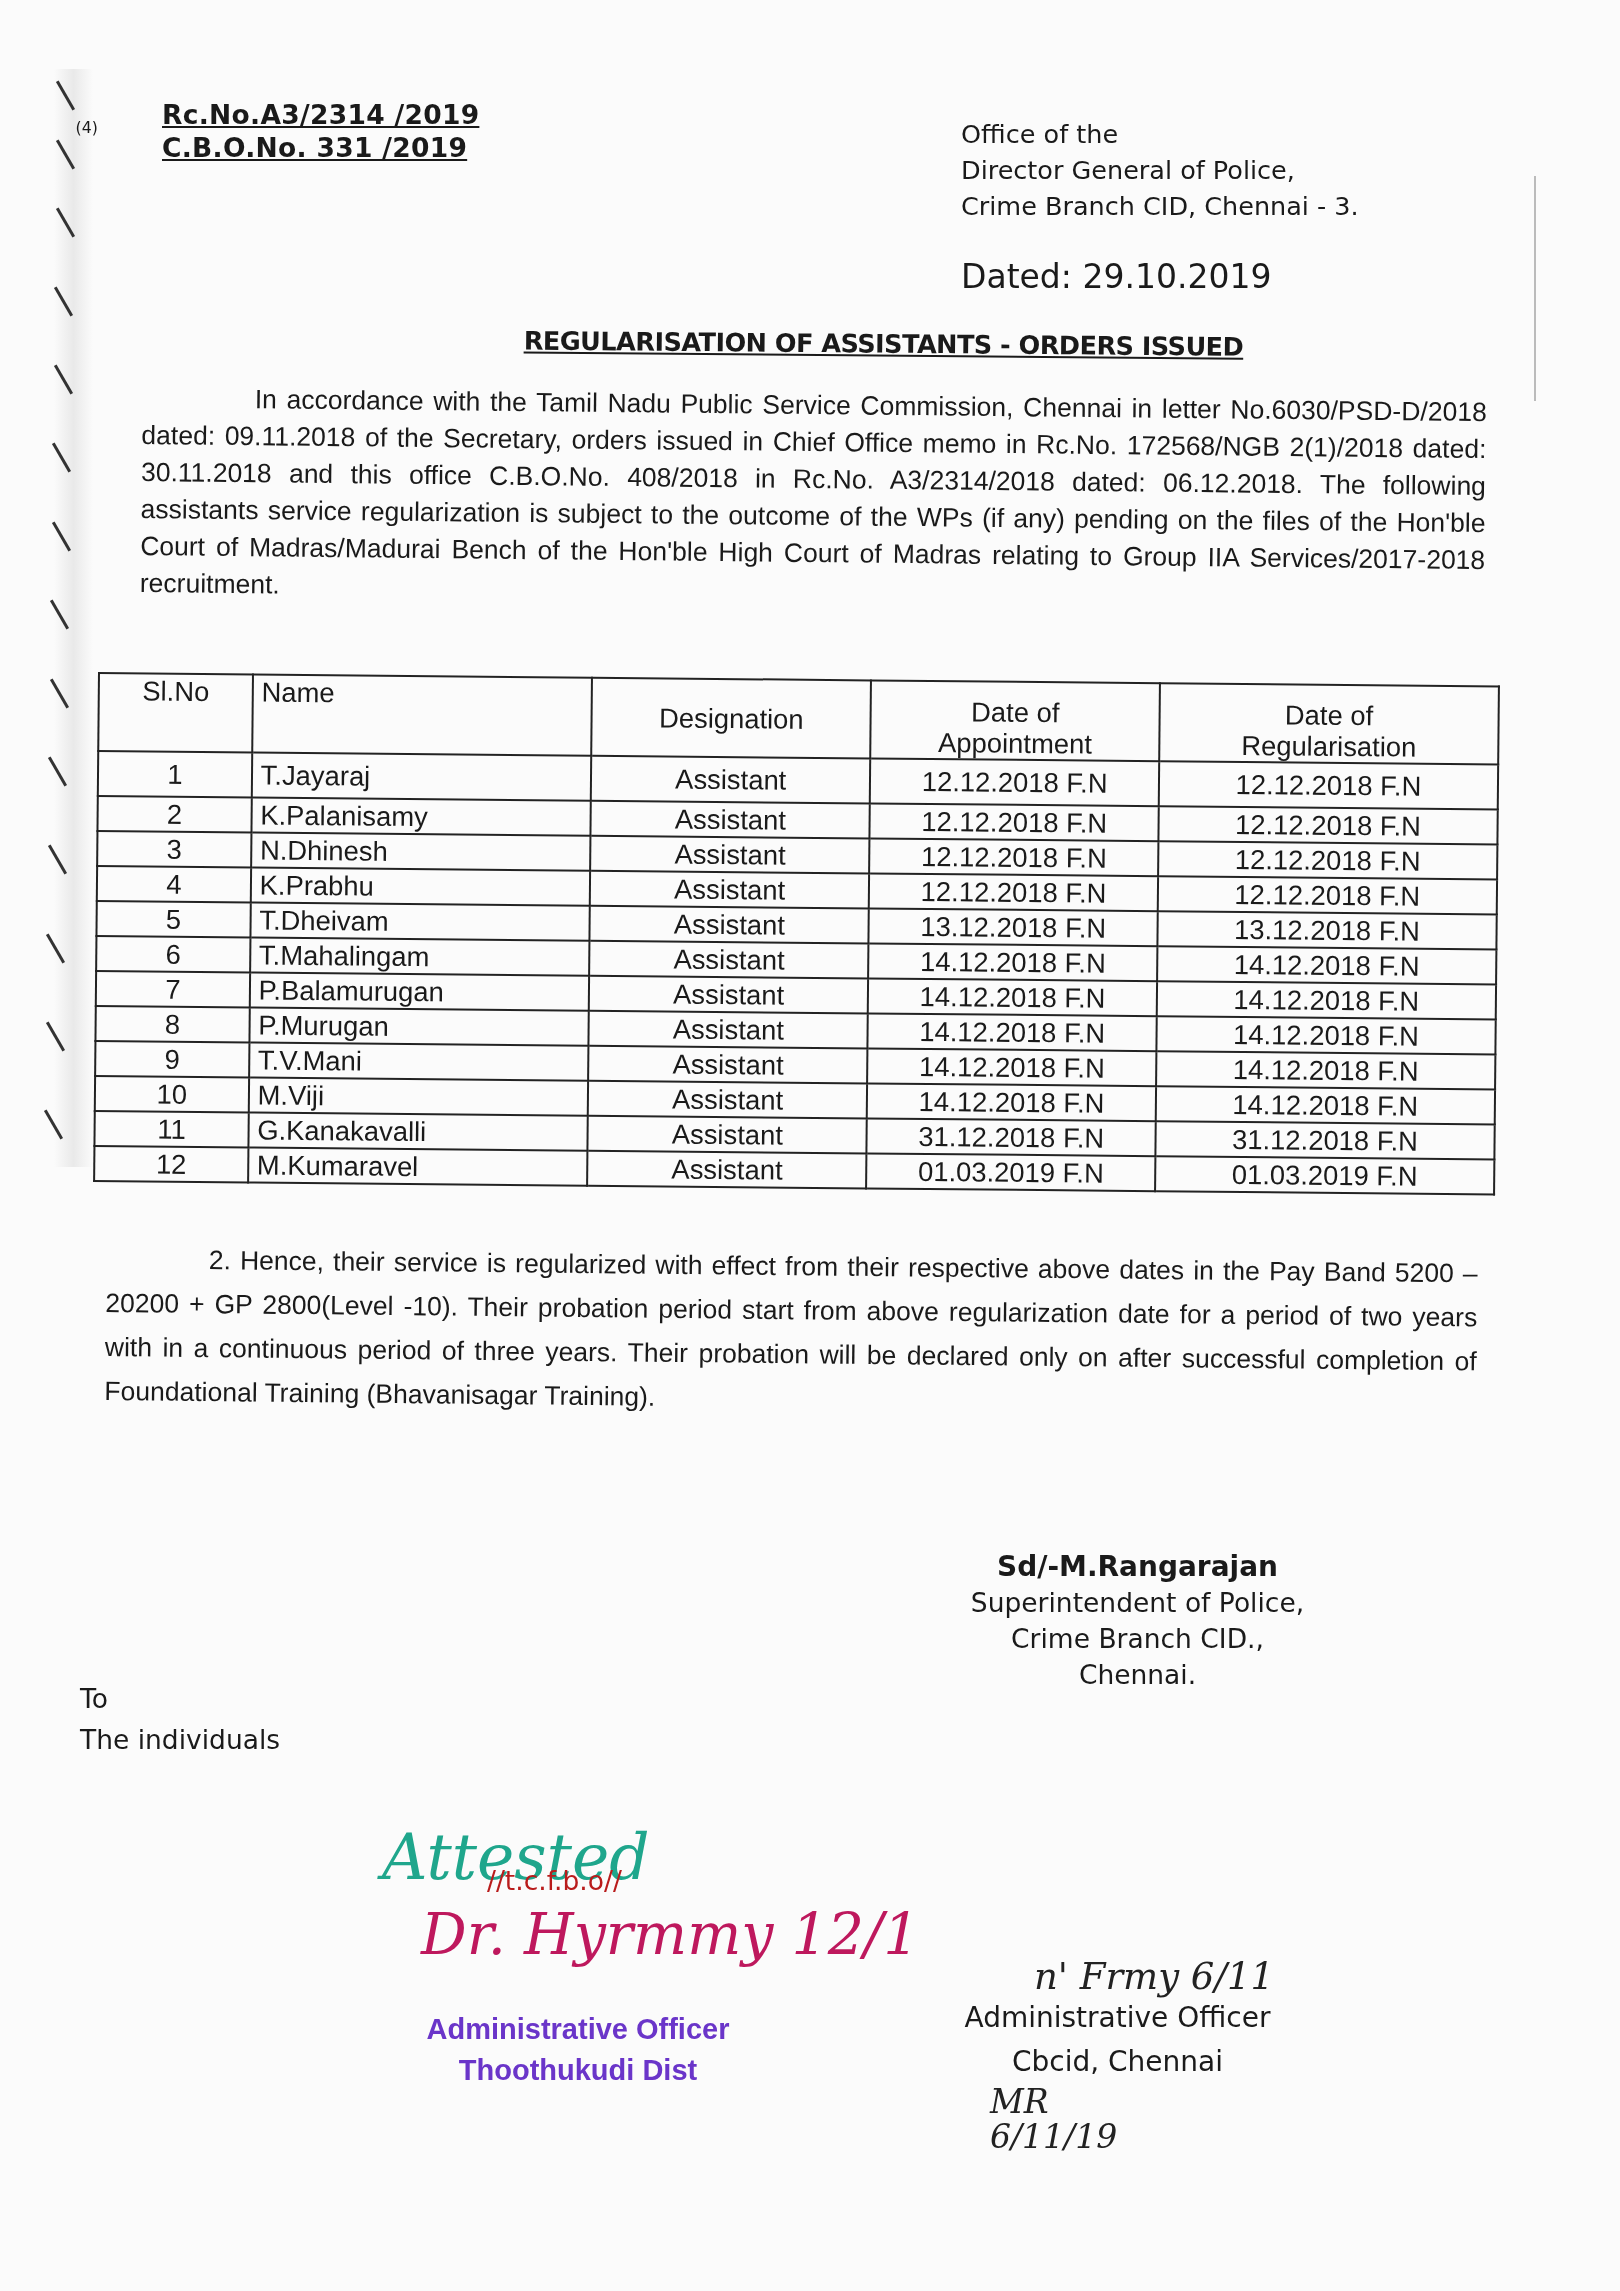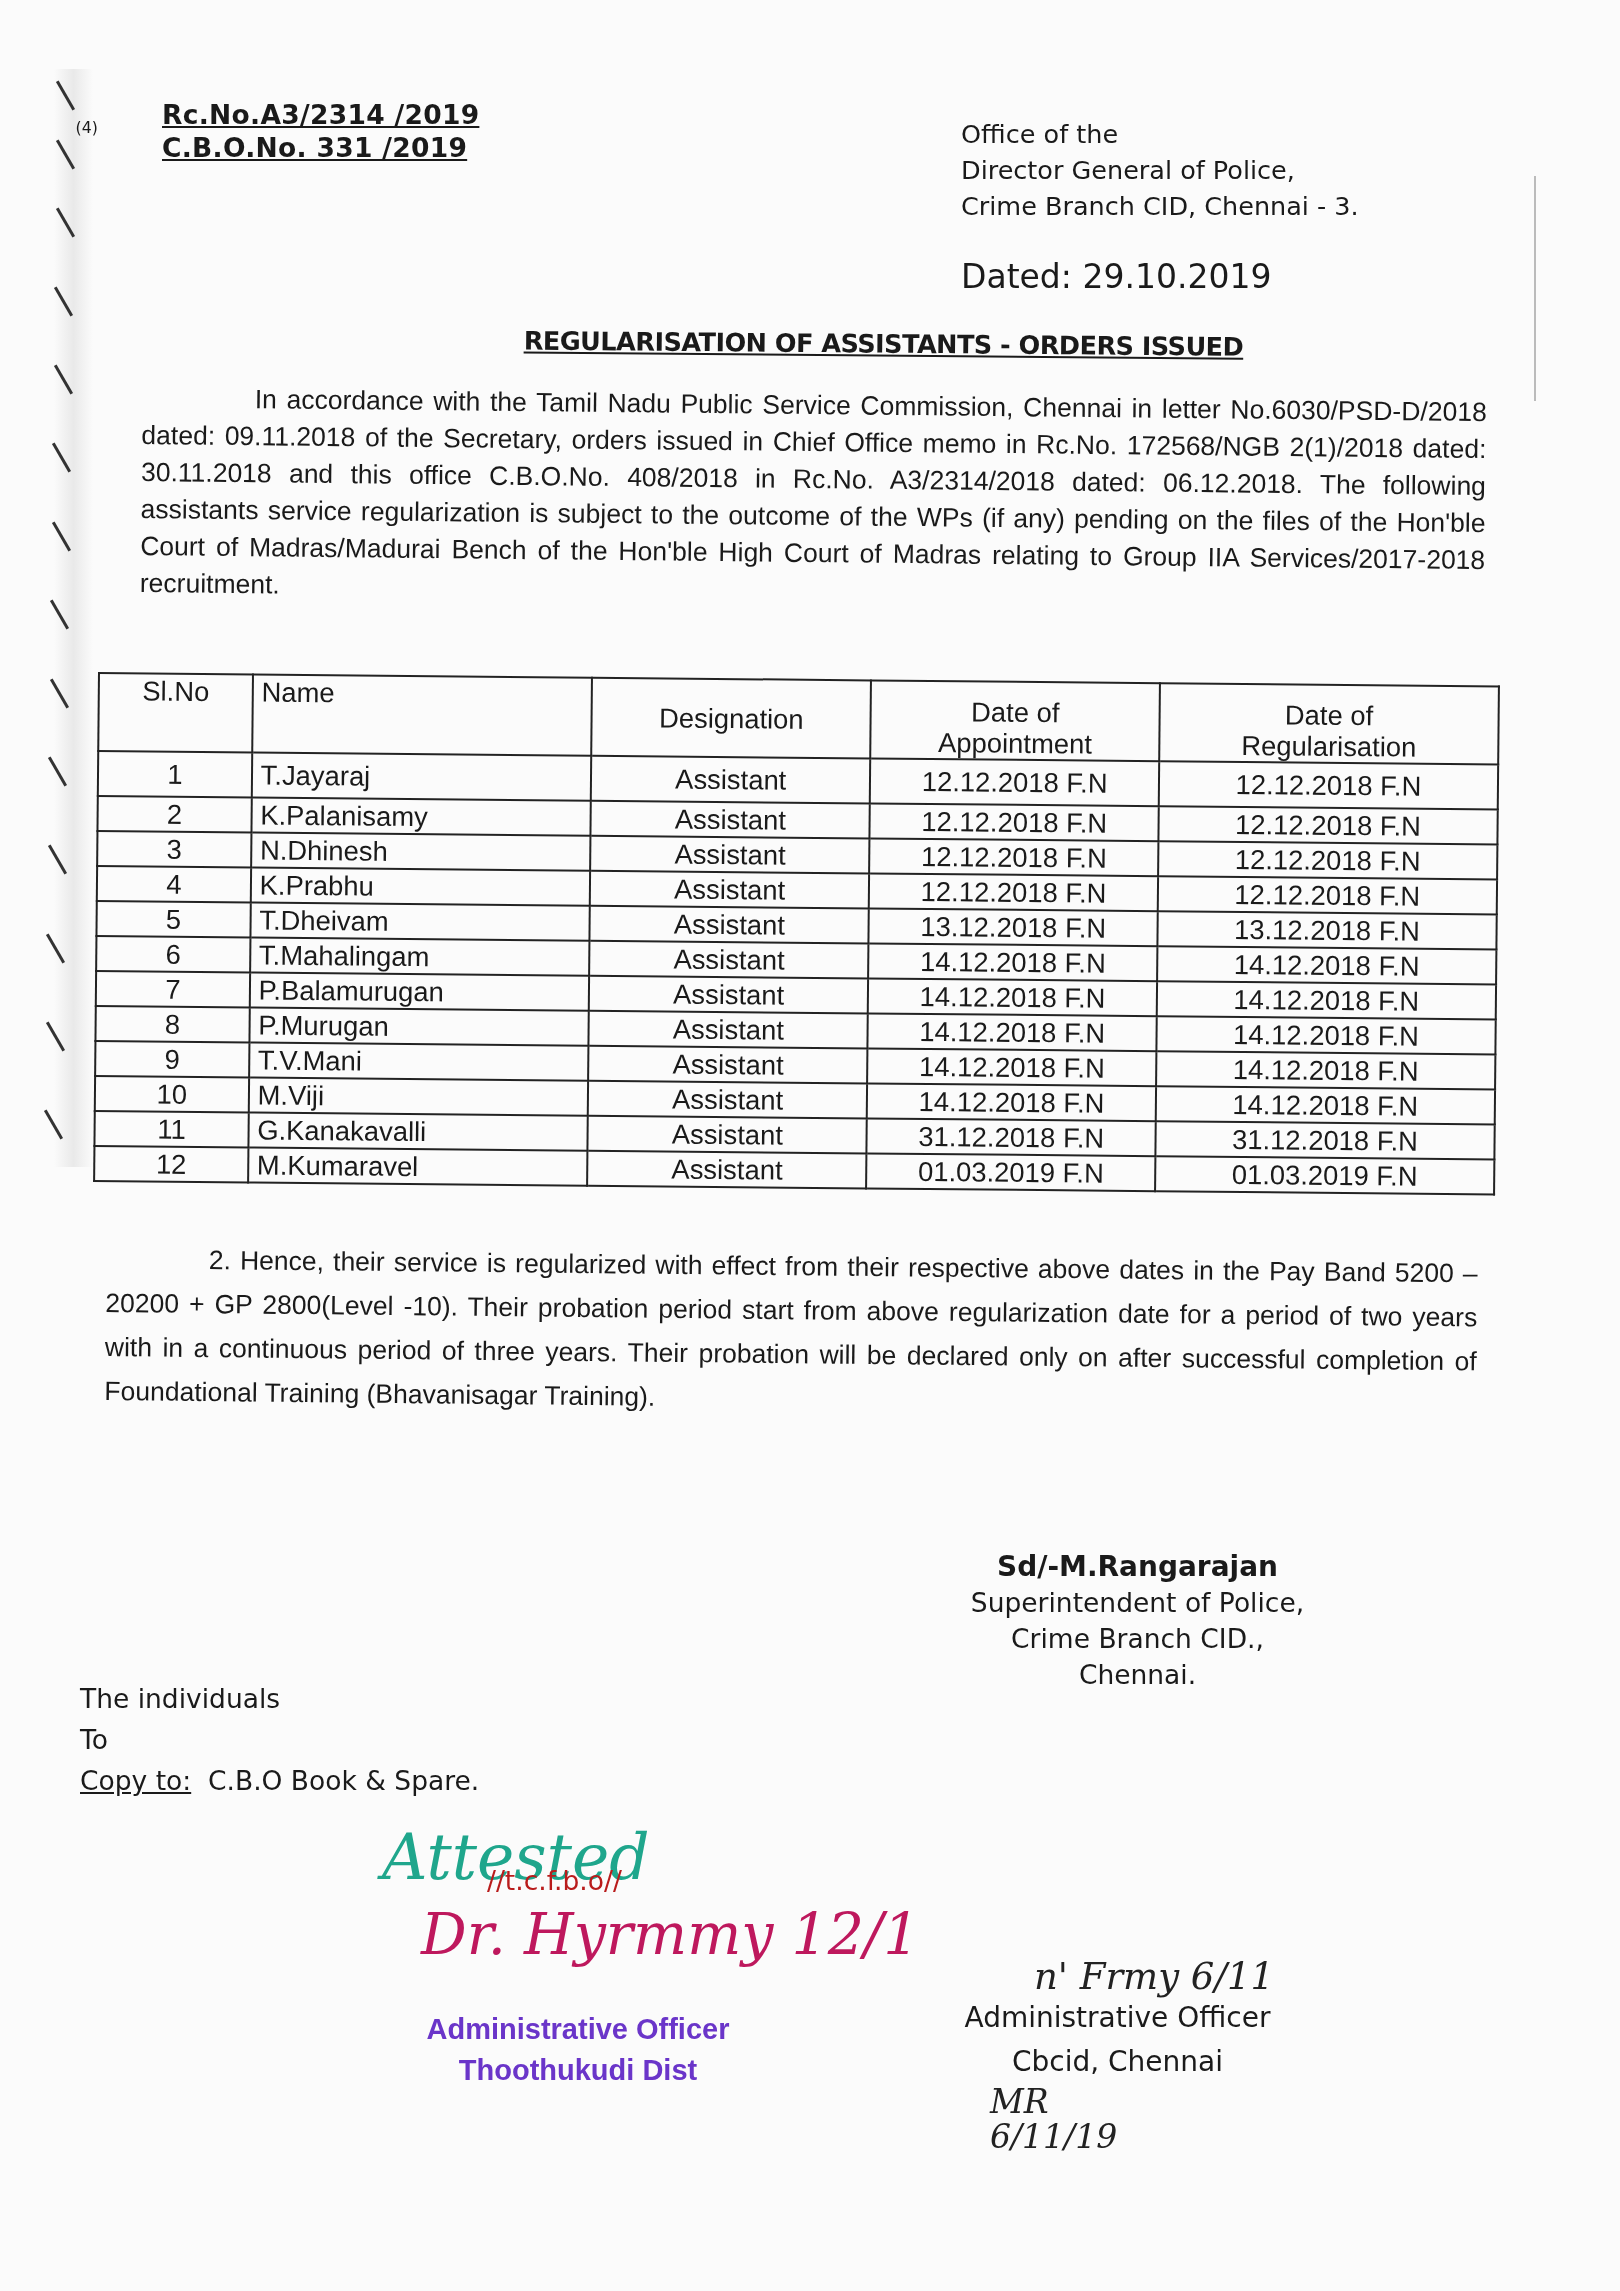--- a/index.html
+++ b/index.html
@@ -192,23 +192,22 @@
 <div class="abs para2"><span class="indent"></span><span>2. Hence, their service is regularized with effect from their respective above dates in the Pay Band 5200 – 20200 + GP 2800(Level -10). Their probation period start from above regularization date for a period of two years with in a continuous period of three years. Their probation will be declared only on after successful completion of Foundational Training (Bhavanisagar Training).</span></div>
 
 <div class="abs sig">
   <div class="name">Sd/-M.Rangarajan</div>
   <div>Superintendent of Police,</div>
   <div>Crime Branch CID.,</div>
   <div>Chennai.</div>
 </div>
 
 <div class="abs to">
+  <div>To</div>
   <div>The individuals</div>
-  <div>To</div>
-  <div><span class="ul">Copy to:</span>&nbsp;&nbsp;<span>C.B.O Book &amp; Spare.</span></div>
 </div>
 
 <div class="abs attest">Attested</div>
 <div class="abs tcfbo">//t.c.f.b.o//</div>
 <div class="abs scribble">Dr. Hyrmmy 12/1</div>
 <div class="abs stamp">
   <div>Administrative Officer</div>
   <div>Thoothukudi Dist</div>
 </div>
 

